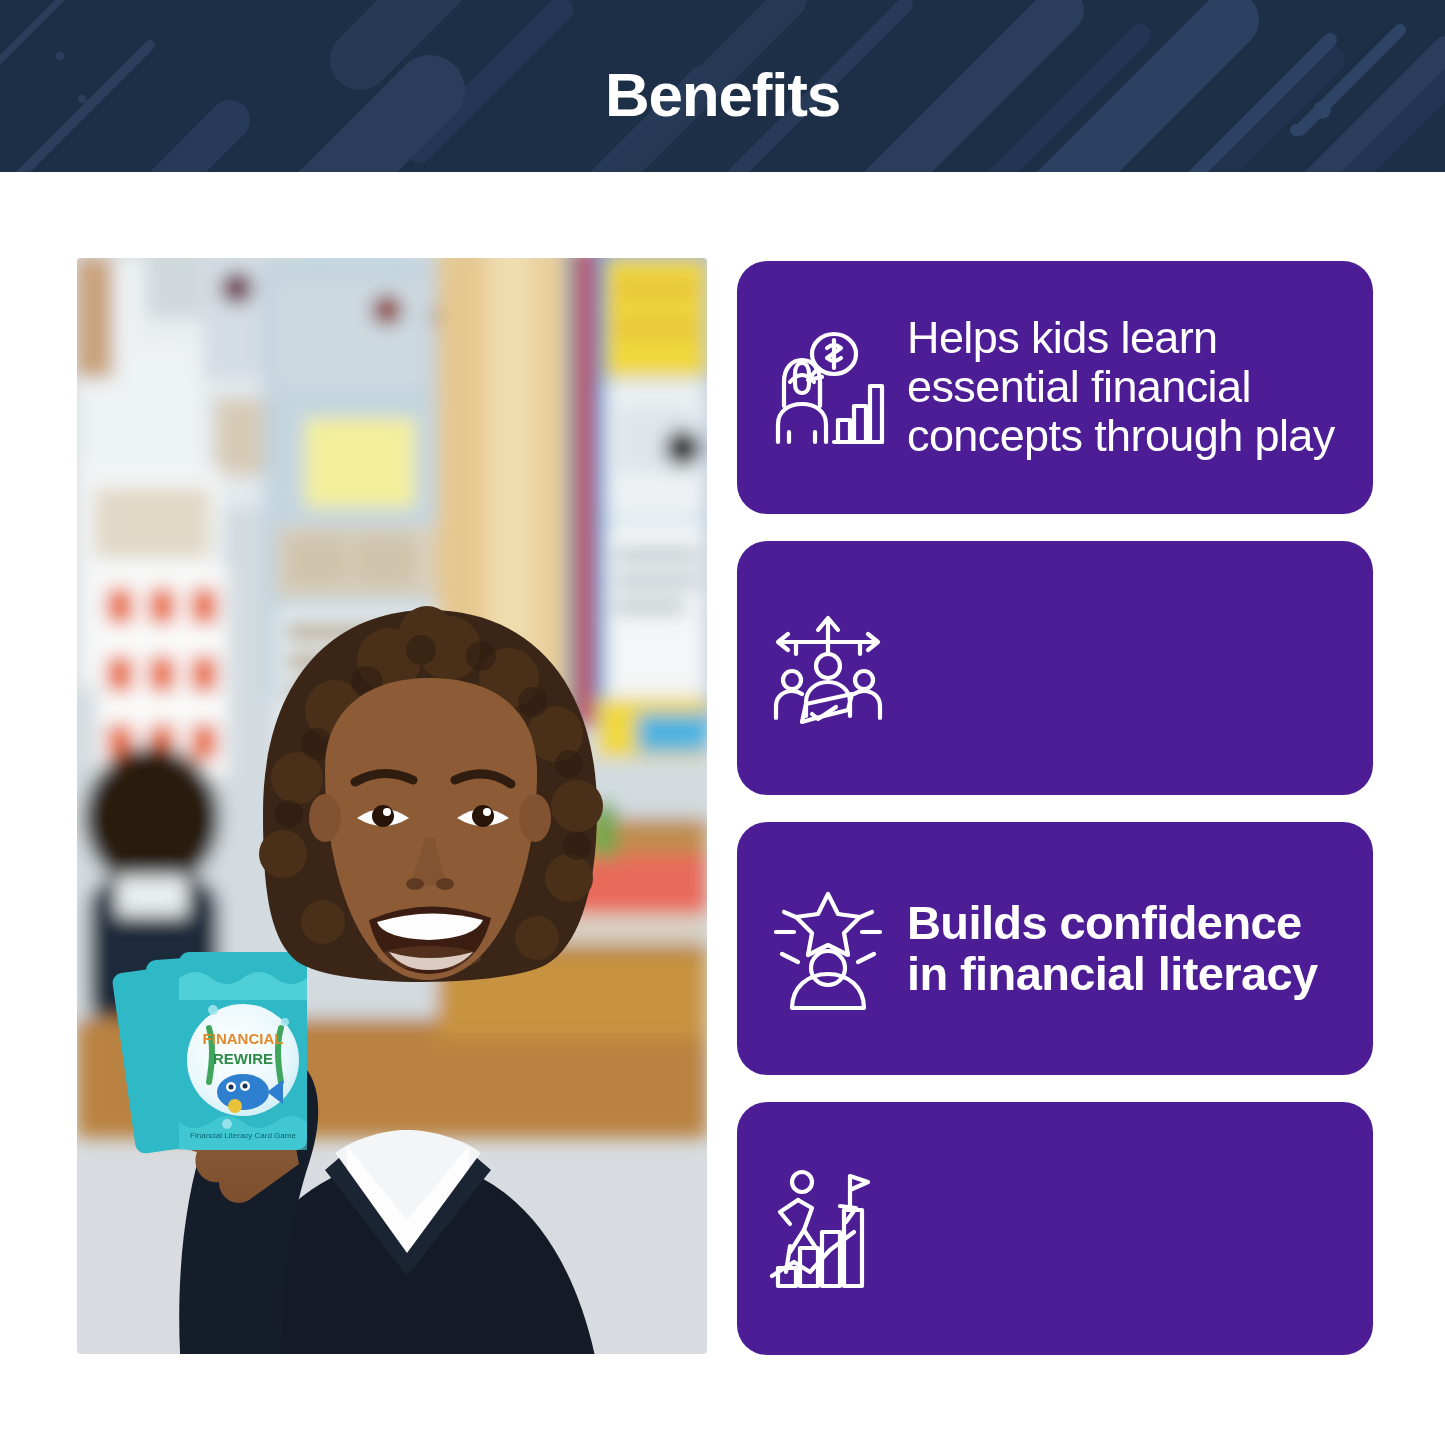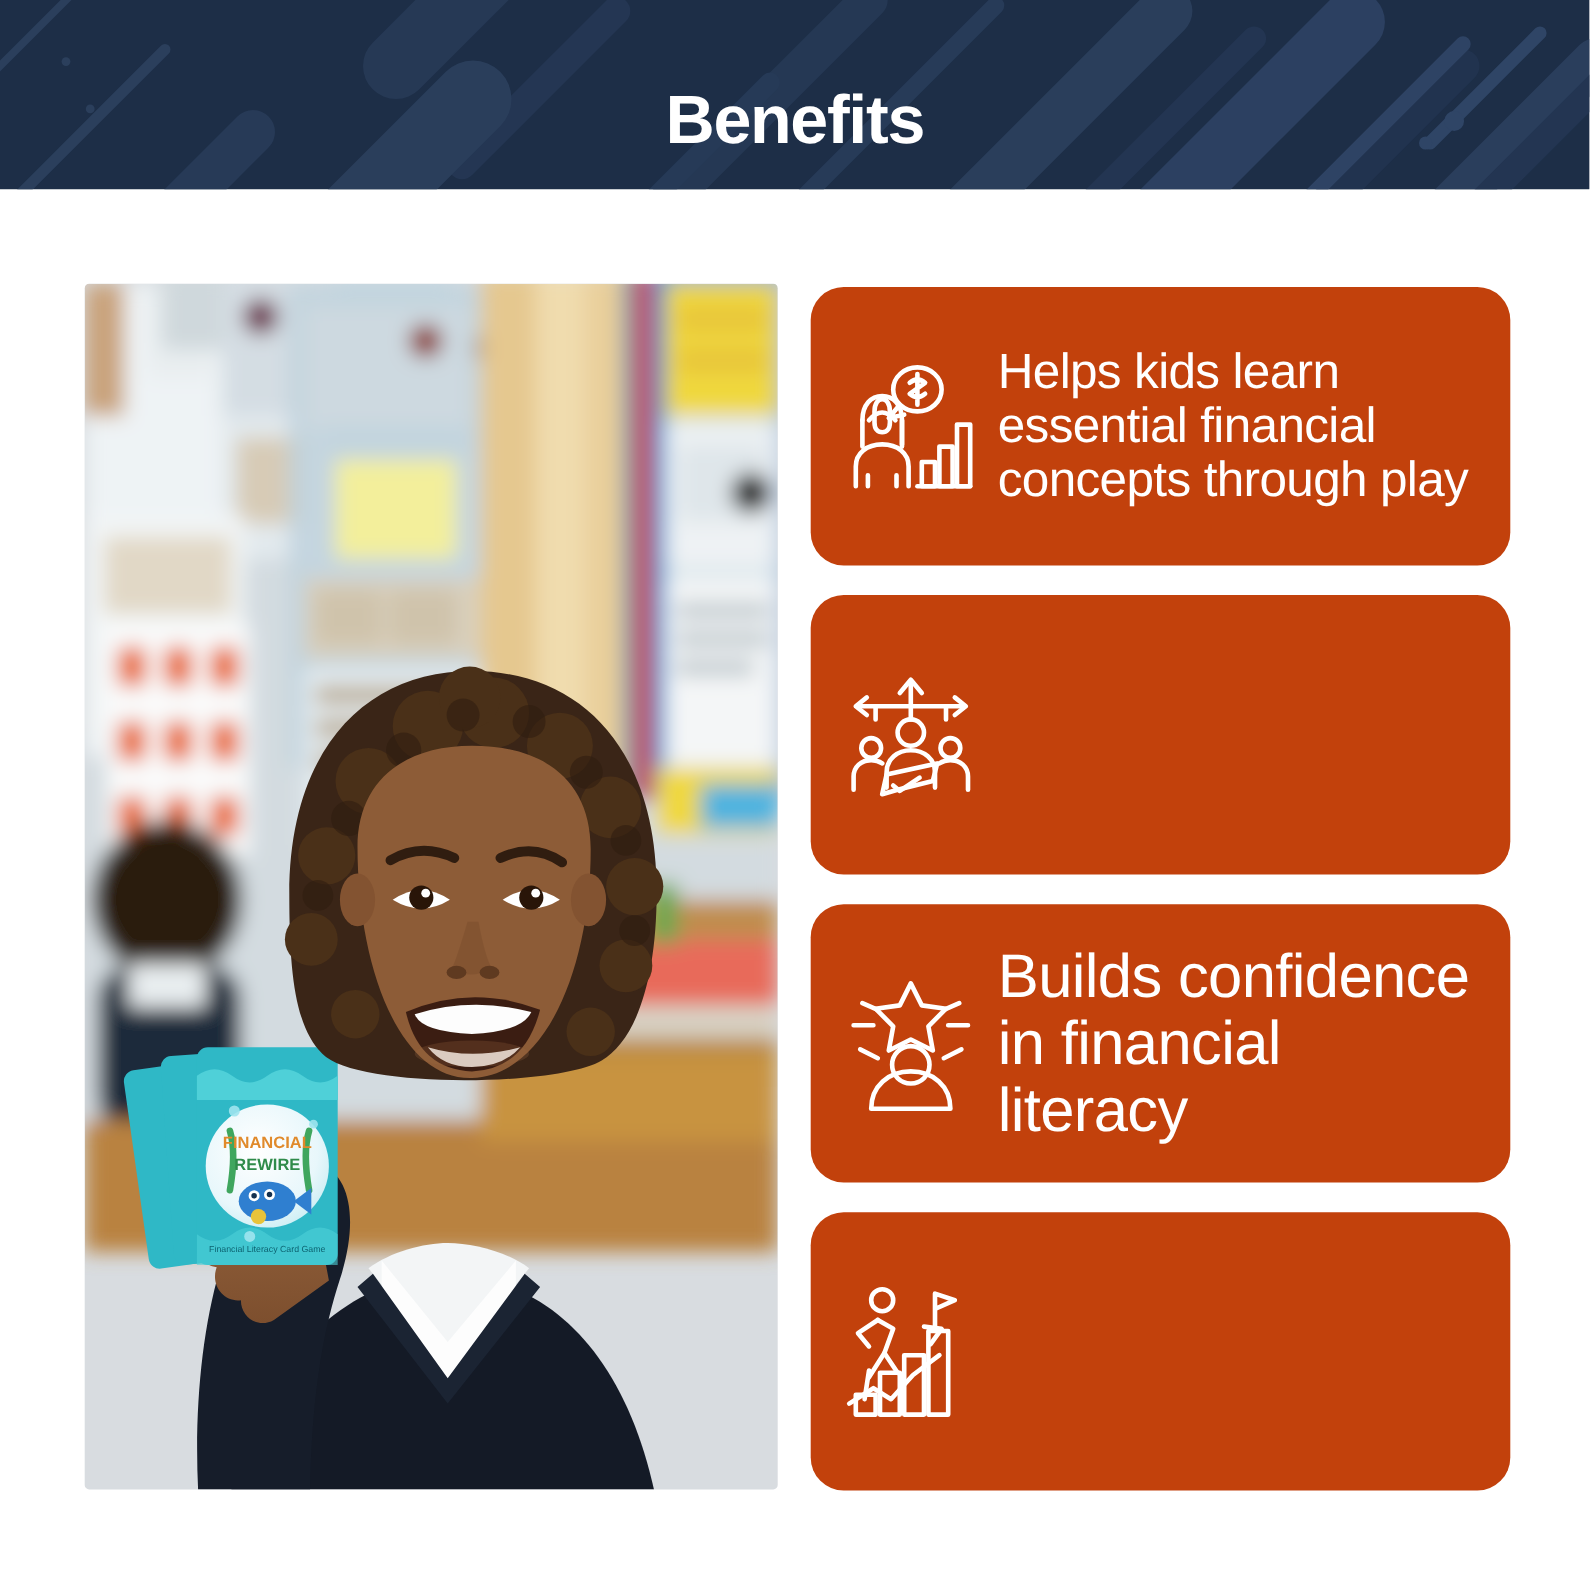--- a/index.html
+++ b/index.html
@@ -21,41 +21,40 @@
     position:absolute; left:0; top:0; width:100%; height:100%;
   }
   #header-title {
     position:absolute; left:0; top:0; width:100%; height:188px;
     display:flex; align-items:center; justify-content:center;
     color:#ffffff;
     font-size:62px;
     font-weight:bold;
     letter-spacing:-1.2px;
     z-index:5;
-    margin-top:15px;
   }
 
   
   #photo {
     position:absolute;
     left:77px; top:258px; width:630px; height:1096px;
     border-radius:4px;
     overflow:hidden;
     background:#d8dce0;
   }
   #photo svg { display:block; width:630px; height:1096px; }
 
   
   #cards {
     position:absolute; left:737px; top:261px;
     width:636px; height:1094px;
     display:flex; flex-direction:column; gap:27px;
   }
   .card {
-    background:#c2410c;
+    background:#4c1d95;
     border-radius:30px;
     display:flex;
     align-items:center;
     flex:1 1 0;
     padding:0 16px 0 26px;
   }
   .card-icon {
     flex:0 0 auto;
     width:130px;
     display:flex; align-items:center; justify-content:center;
@@ -63,21 +62,21 @@
   .card-icon svg { display:block; }
   .card-text {
     flex:1 1 auto;
     color:#ffffff;
     font-size:45px;
     line-height:1.085;
     letter-spacing:-0.6px;
     padding-left:14px;
     padding-right:6px;
   }
-  .card-3 .card-text { font-size:56px; }
+  .card-3 .card-text { font-size:47px;font-weight:bold; }
 </style>
 </head>
 <body>
 
 <div id="header">
   <svg id="header-stripes" viewBox="0 0 1445 172" preserveAspectRatio="none">
     <defs>
       <clipPath id="hdrclip">
           <rect x="0" y="0" width="1445" height="172"></rect>
         </clipPath>

